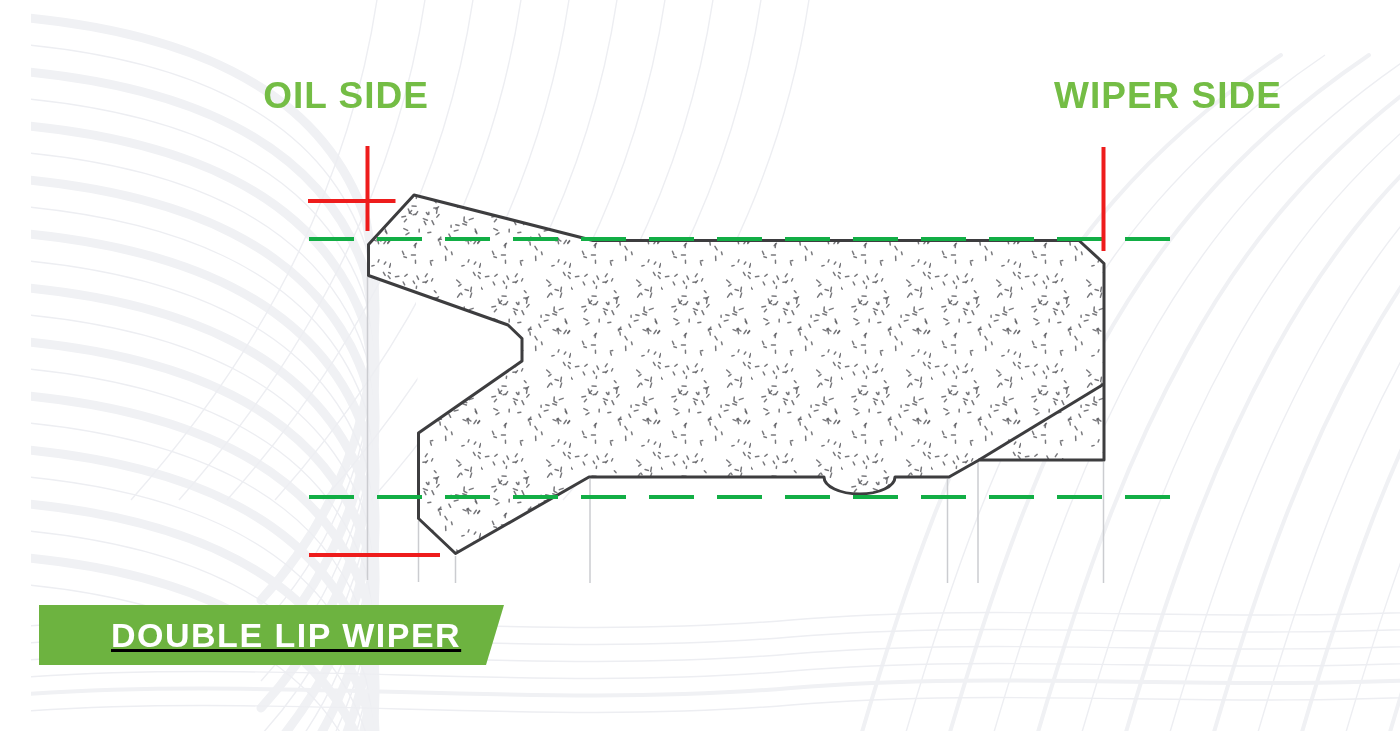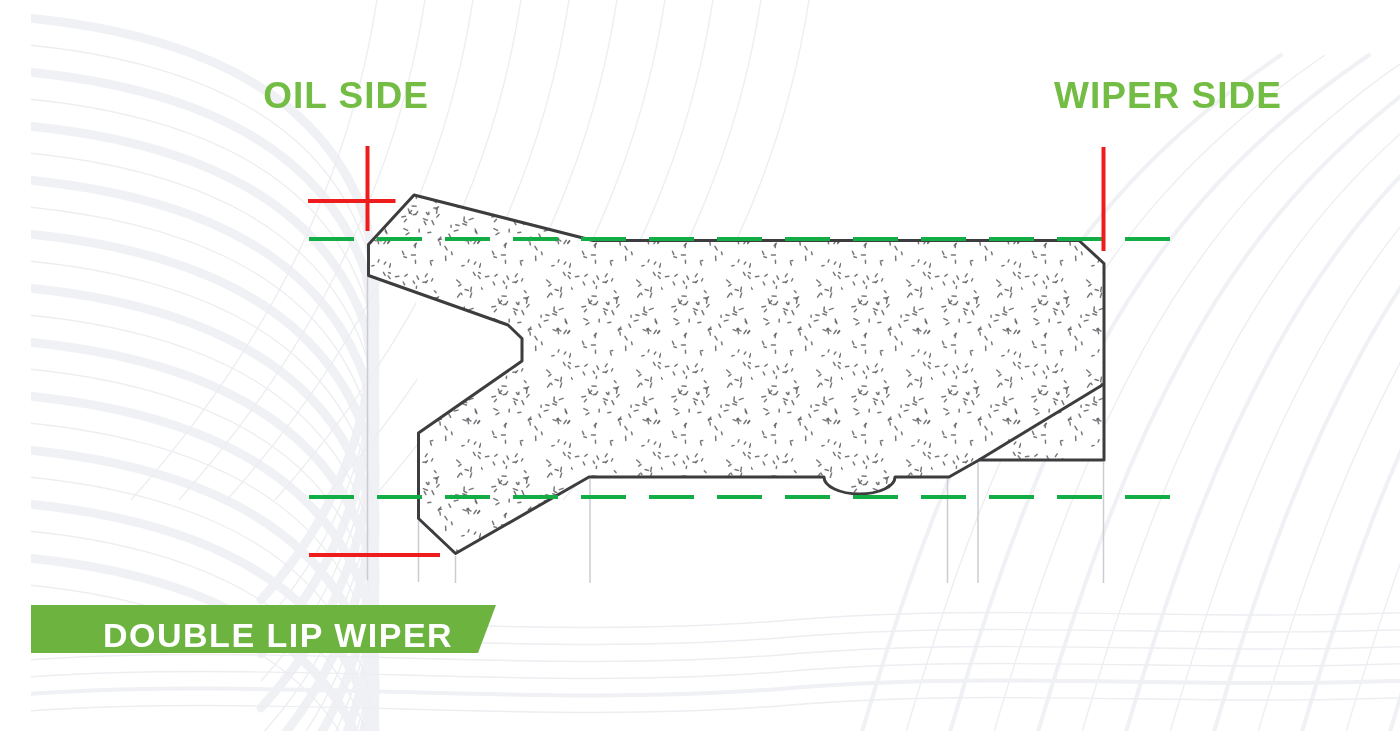--- a/index.html
+++ b/index.html
@@ -44,23 +44,24 @@
   .side-label{
     position:absolute;top:76px;height:40px;line-height:40px;
     transform:translateX(-50%);
     font-size:37px;font-weight:700;letter-spacing:1px;
     color:var(--label-green);white-space:nowrap;
   }
   .side-label.oil{left:315px;}
   .side-label.wiper{left:1137px;}
 
   .banner{
-    position:absolute;left:0;top:605px;width:465px;height:48px;
+    position:absolute;left:8px;top:605px;width:465px;height:60px;
     background:var(--banner-green);
     clip-path:polygon(0 0,100% 0,calc(100% - 18px) 100%,0 100%);
+    text-decoration:underline;
   }
   .banner span{
     display:block;padding-left:72px;line-height:60px;
     font-size:34px;font-weight:700;letter-spacing:1.5px;
     color:var(--banner-text);white-space:nowrap;
   }
 </style>
 </head>
 <body>
 

